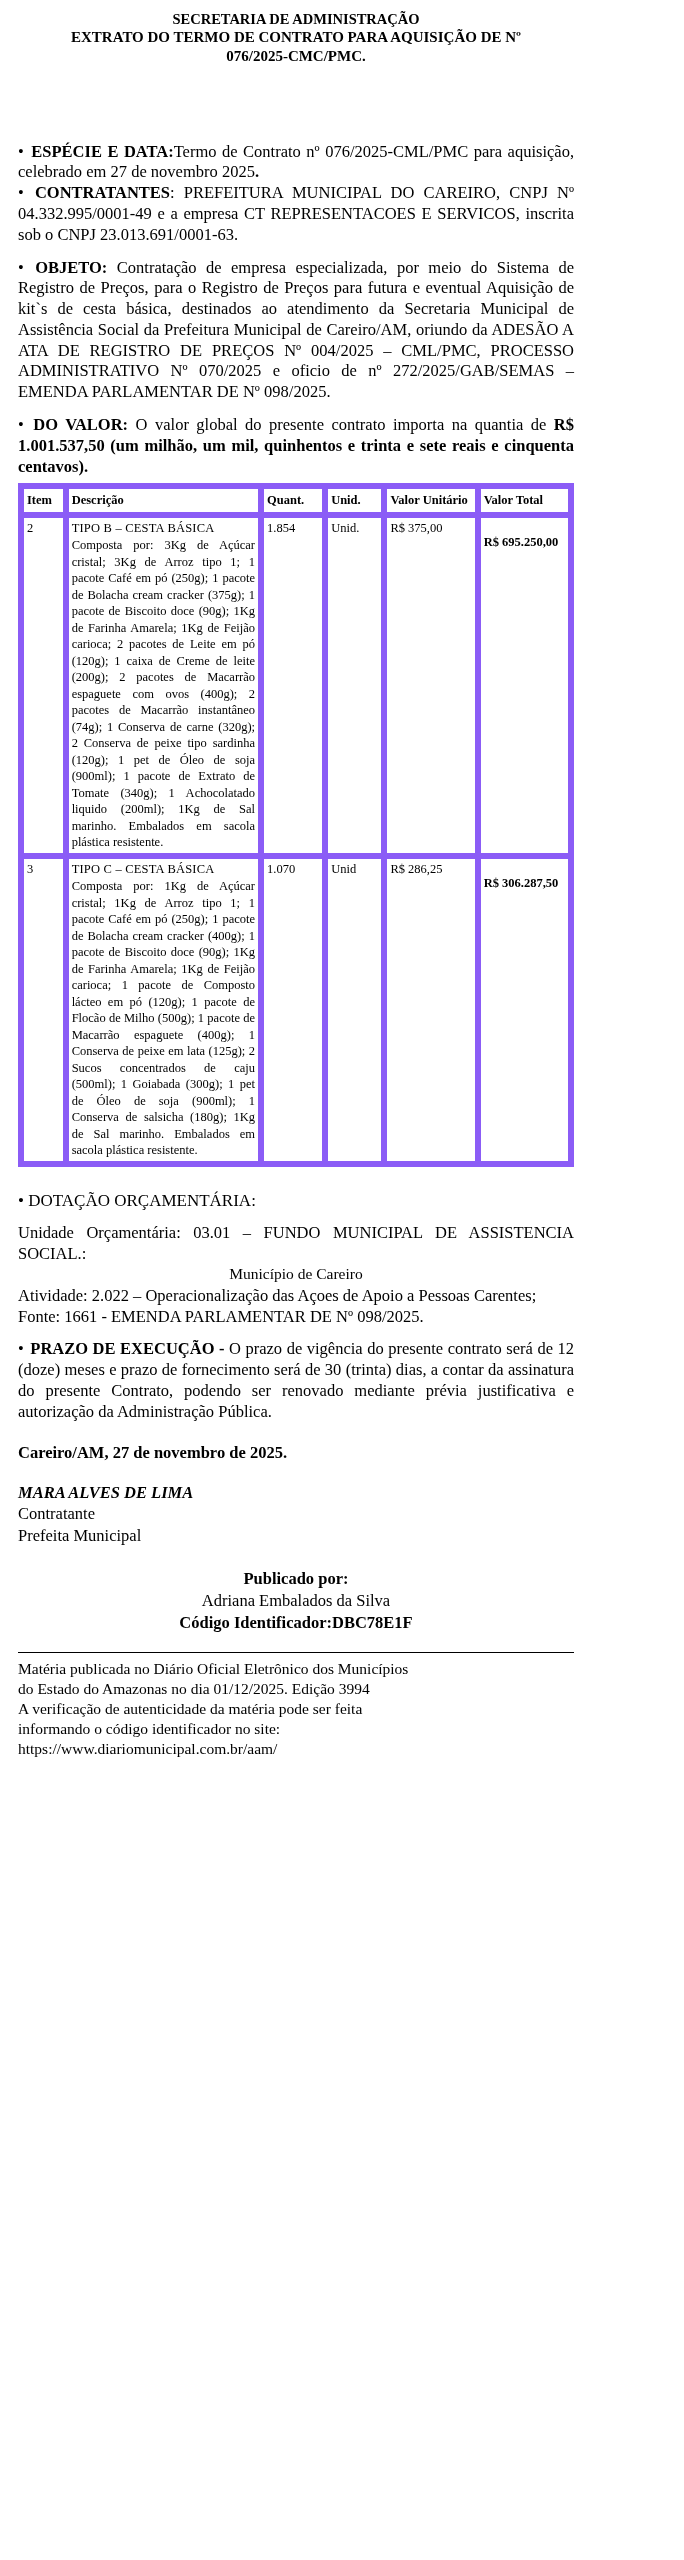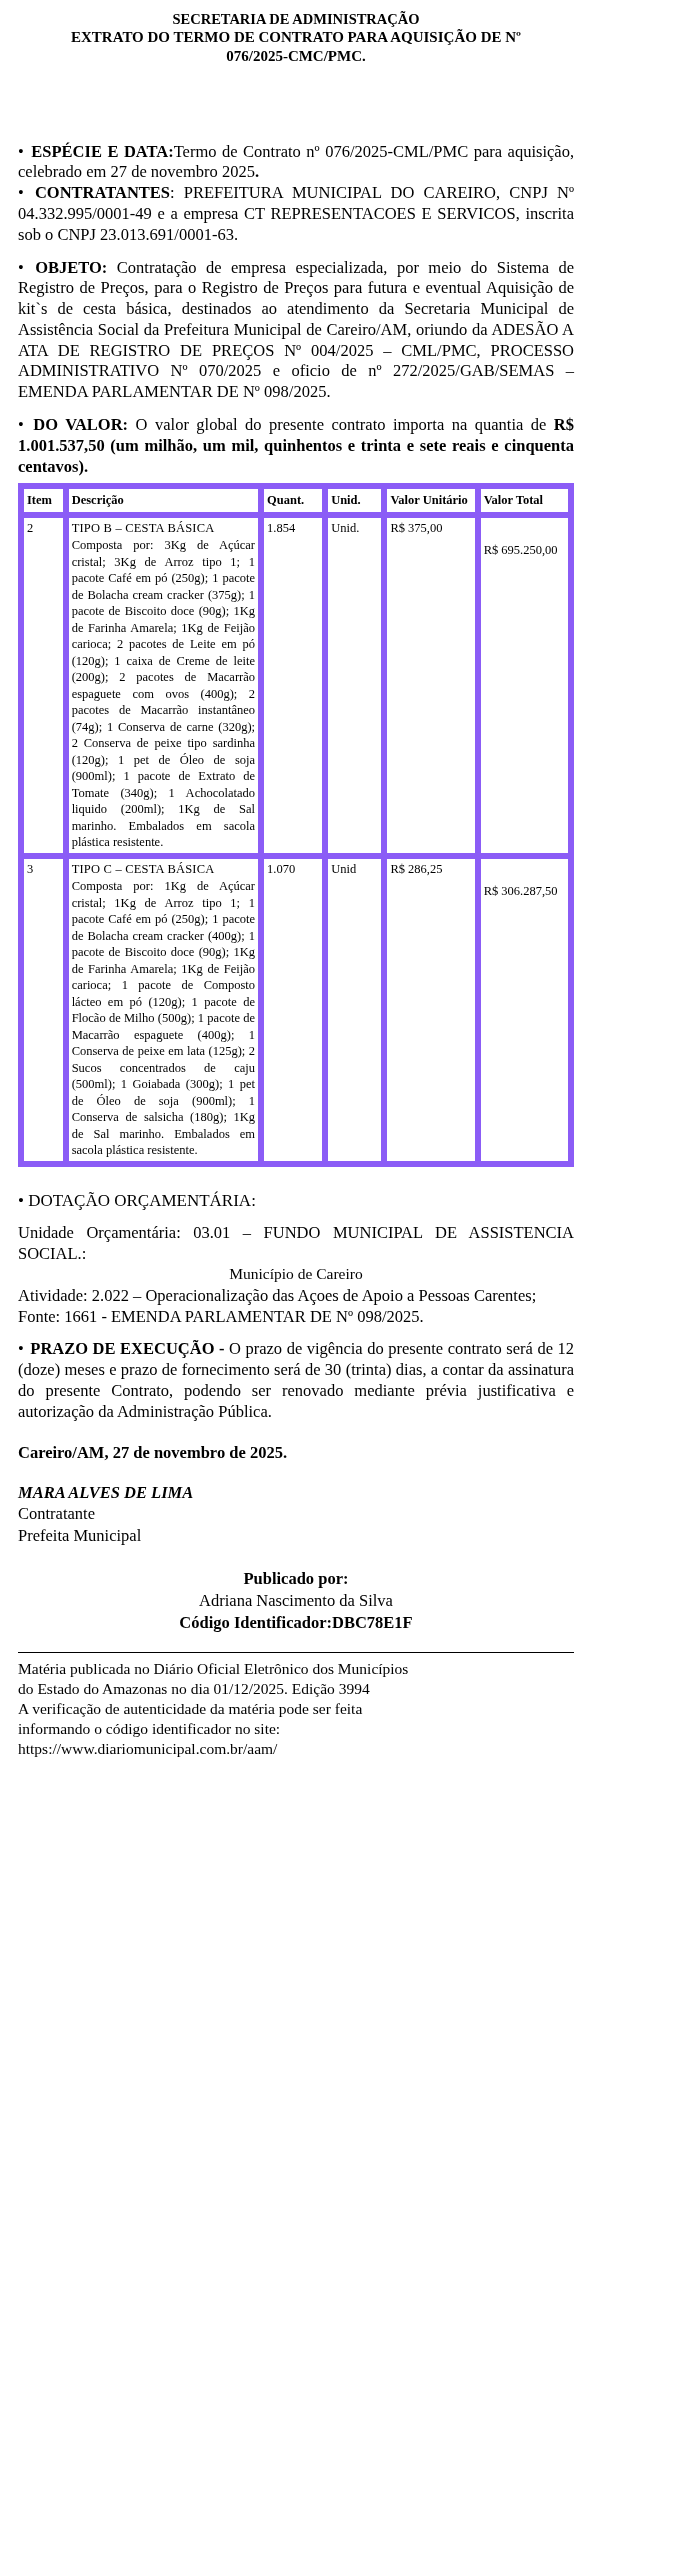--- a/index.html
+++ b/index.html
@@ -80,21 +80,22 @@
 
   td.desc-cell { text-align: justify; }
   .desc-title-row {
     display: block;
     letter-spacing: 0.2px;
     margin-bottom: 1px;
   }
   .vt-cell { position: relative; }
   .vt-inner {
     display: block;
-    margin-top: 22px;
+    margin-top: 14px;
+    font-weight: bold;
   }
 
   h2.sec {
     font-size: 17px;
     font-weight: normal;
     margin: 0;
   }
   .dotacao-body {
     font-size: 16.5px;
     line-height: 1.3;
@@ -243,21 +244,21 @@
   <div class="spacer-8"></div>
 
   <div>
     <div class="sig-name">MARA ALVES DE LIMA</div>
     <div class="sig-line">Contratante</div>
     <div class="sig-line">Prefeita Municipal</div>
   </div>
 
   <div class="pub-block">
     <div class="b">Publicado por:</div>
-    <div>Adriana Nascimento da Silva</div>
+    <div>Adriana Embalados da Silva</div>
     <div><span class="b">Código Identificador:</span><span class="b">DBC78E1F</span></div>
   </div>
 
   <div class="footer-rule"></div>
 
   <div class="footer-text">
     <div>Matéria publicada no Diário Oficial Eletrônico dos Municípios</div>
     <div>do Estado do Amazonas no dia 01/12/2025. Edição 3994</div>
     <div>A verificação de autenticidade da matéria pode ser feita</div>
     <div>informando o código identificador no site:</div>

